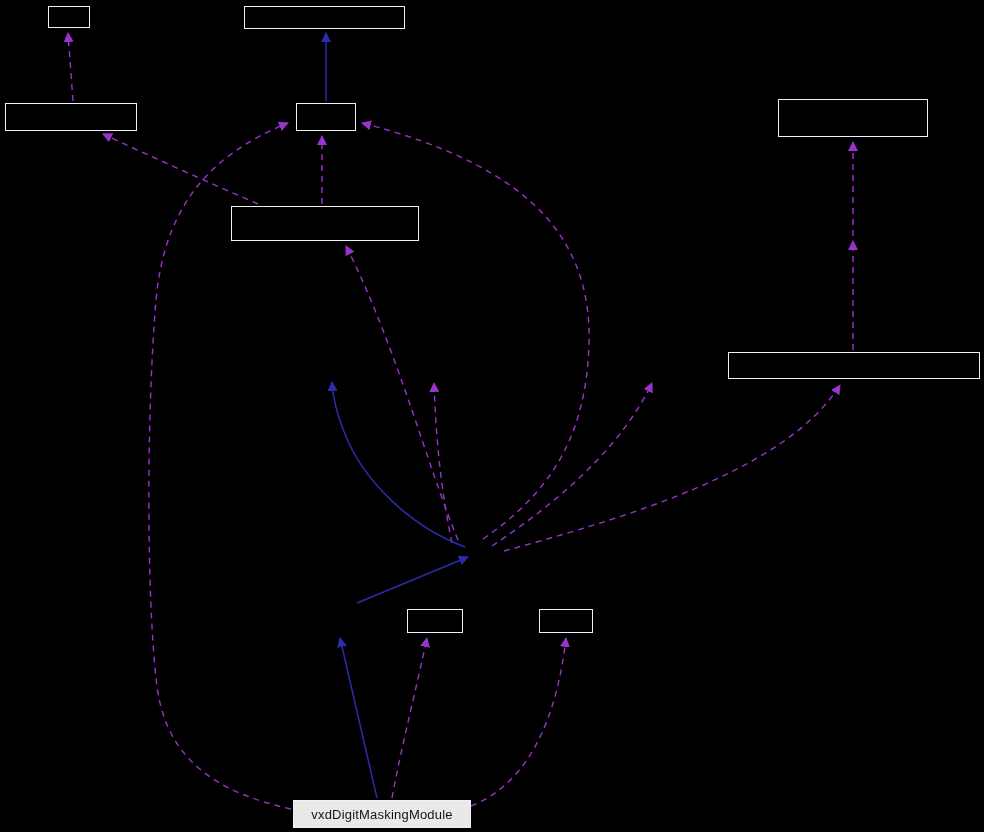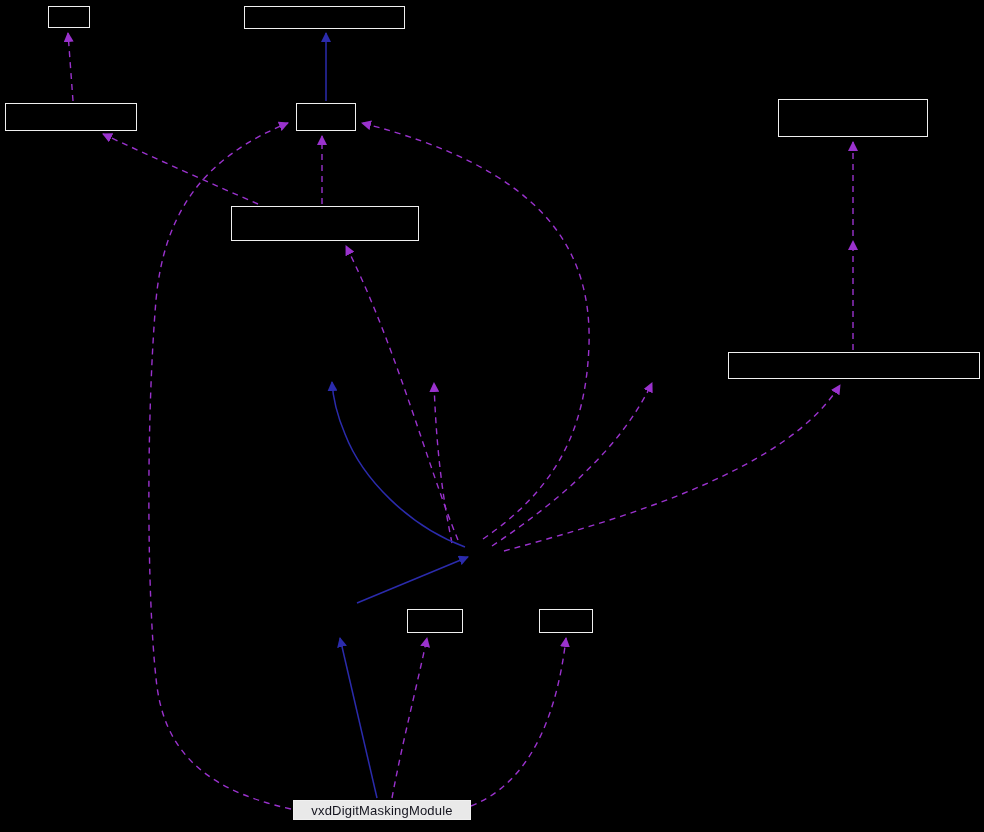--- a/index.html
+++ b/index.html
@@ -68,17 +68,17 @@
   <div class="node" style="left:48px;top:6px;width:42px;height:22px;"></div>
   <div class="node" style="left:244px;top:6px;width:161px;height:23px;"></div>
   <div class="node" style="left:5px;top:103px;width:132px;height:28px;"></div>
   <div class="node" style="left:296px;top:103px;width:60px;height:28px;"></div>
   <div class="node" style="left:231px;top:206px;width:188px;height:35px;"></div>
   <div class="node" style="left:778px;top:99px;width:150px;height:38px;"></div>
   <div class="node" style="left:728px;top:352px;width:252px;height:27px;"></div>
   <div class="node" style="left:407px;top:609px;width:56px;height:24px;"></div>
   <div class="node" style="left:539px;top:609px;width:54px;height:24px;"></div>
 
-  <div class="node labeled" style="left:293px;top:800px;width:178px;height:20px;align-items:center;">
+  <div class="node labeled" style="left:293px;top:800px;width:178px;height:28px;align-items:center;">
     <span>vxdDigitMaskingModule</span>
   </div>
 
 </div>
 
 </body></html>

